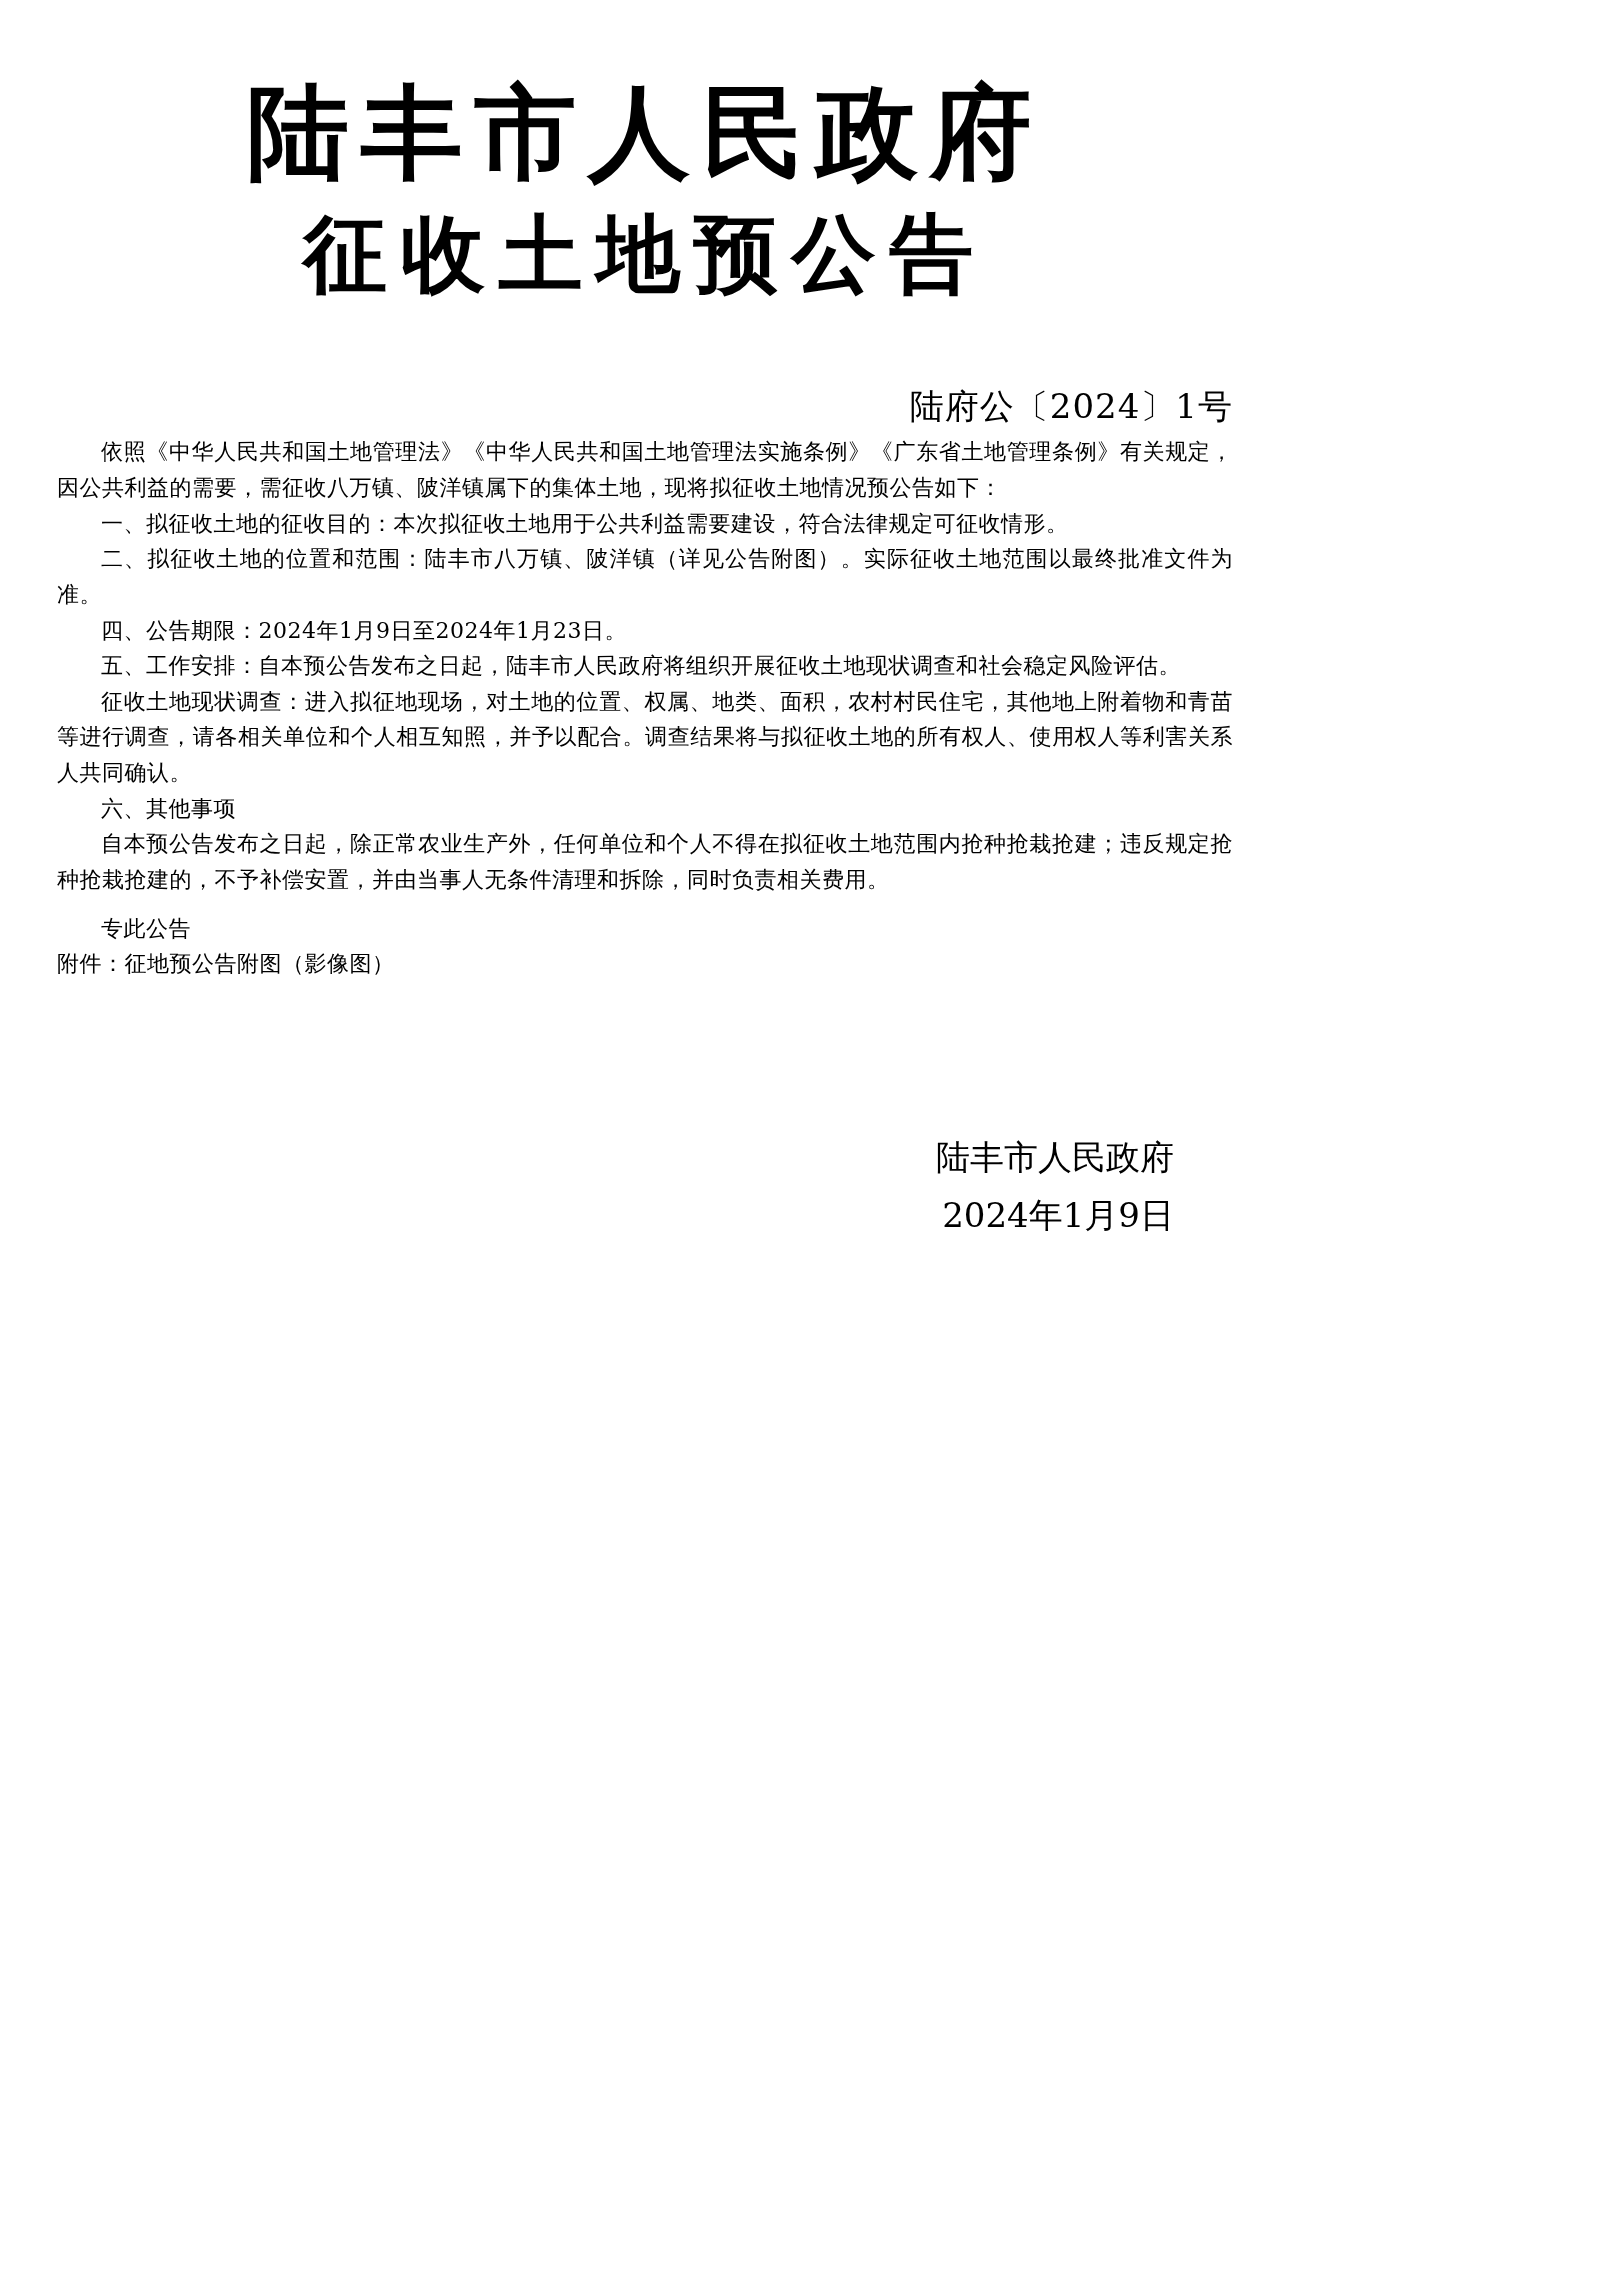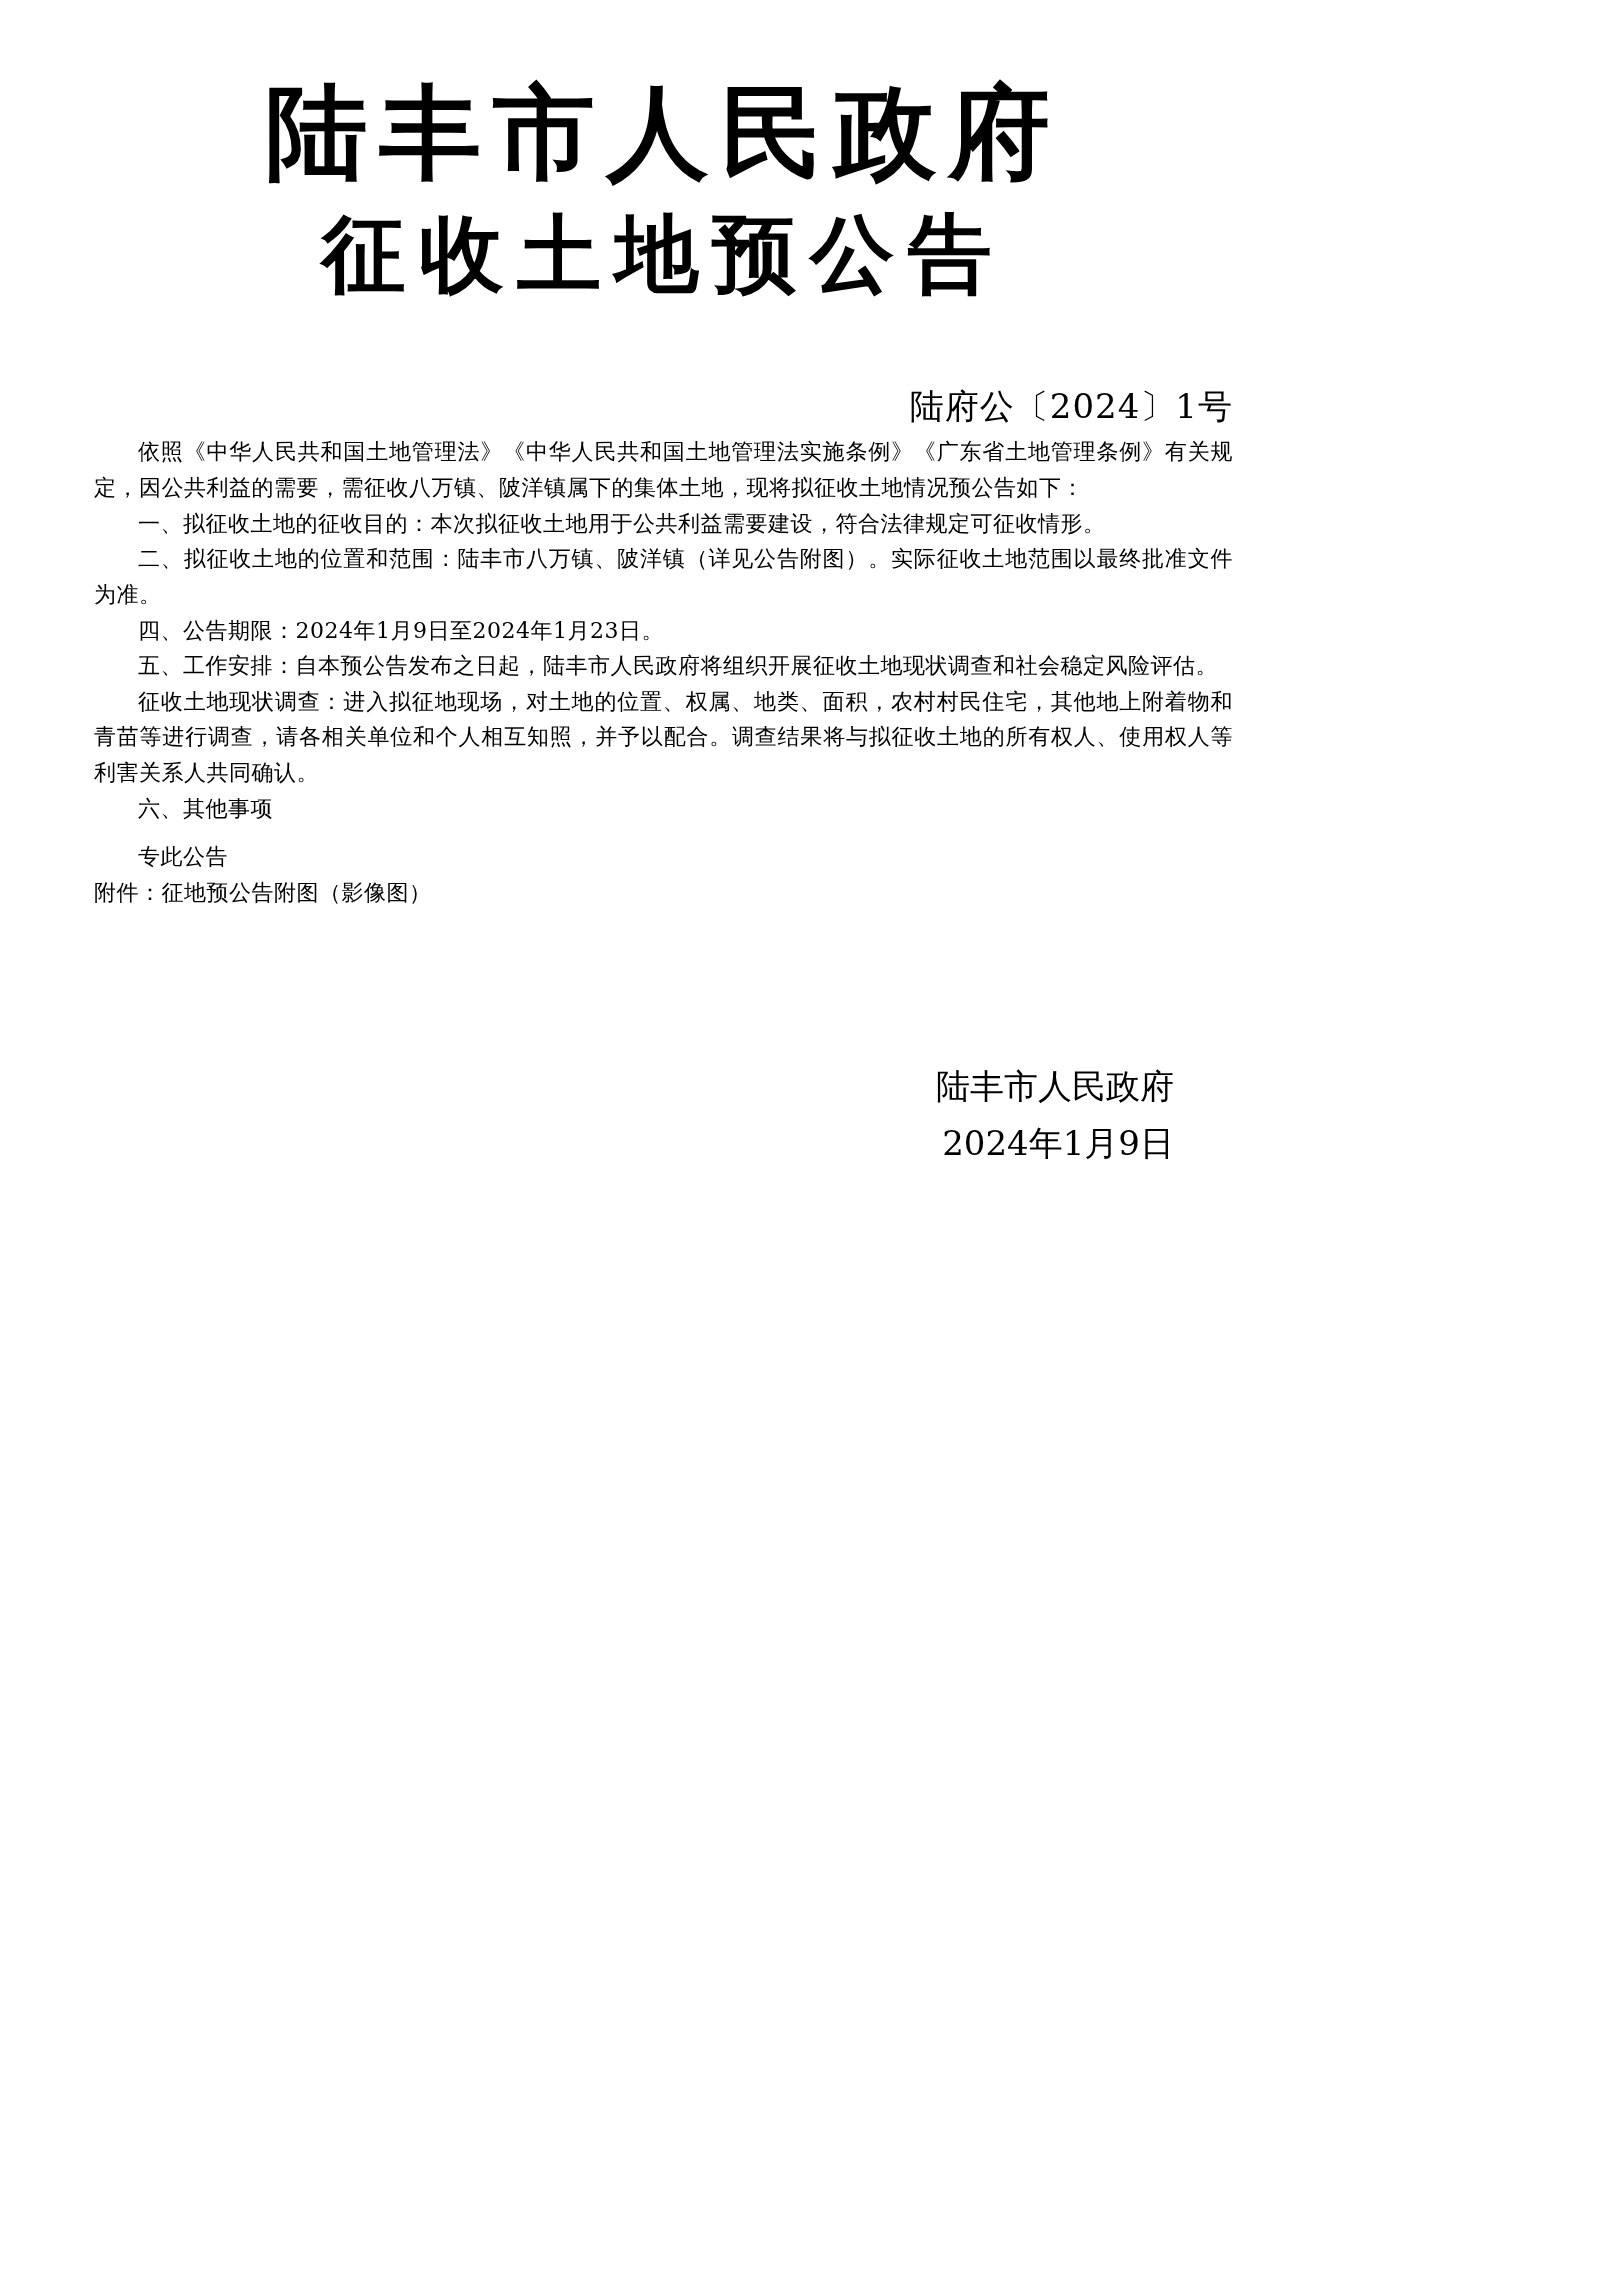--- a/index.html
+++ b/index.html
@@ -11,21 +11,21 @@
     width: 1619px;
     min-height: 2291px;
     font-family: "DejaVu Serif", "Liberation Serif", serif;
     color: #000000;
   }
   .page {
     position: relative;
     width: 1360px;
     min-height: 2291px;
     box-sizing: border-box;
-    padding: 59px 127px 39px 94px;
+    padding: 59px 127px 39px 57px;
   }
   .title-block {
     text-align: center;
     margin-top: 9.8px;
   }
   .title-line1 {
     font-family: "DejaVu Serif", "Liberation Serif", serif;
     font-weight: 700;
     font-size: 102px;
     line-height: 1.25;
@@ -90,20 +90,21 @@
   <div class="doc-number">陆府公〔2024〕1号</div>
 
   <div class="body-text">
     <p class="para">依照《中华人民共和国土地管理法》《中华人民共和国土地管理法实施条例》《广东省土地管理条例》有关规定，因公共利益的需要，需征收八万镇、陂洋镇属下的集体土地，现将拟征收土地情况预公告如下：</p>
     <p class="para">一、拟征收土地的征收目的：本次拟征收土地用于公共利益需要建设，符合法律规定可征收情形。</p>
     <p class="para">二、拟征收土地的位置和范围：陆丰市八万镇、陂洋镇（详见公告附图）。实际征收土地范围以最终批准文件为准。</p>
     <p class="para">四、公告期限：2024年1月9日至2024年1月23日。</p>
     <p class="para">五、工作安排：自本预公告发布之日起，陆丰市人民政府将组织开展征收土地现状调查和社会稳定风险评估。</p>
     <p class="para">征收土地现状调查：进入拟征地现场，对土地的位置、权属、地类、面积，农村村民住宅，其他地上附着物和青苗等进行调查，请各相关单位和个人相互知照，并予以配合。调查结果将与拟征收土地的所有权人、使用权人等利害关系人共同确认。</p>
     <p class="para">六、其他事项</p>
+    <p class="para">自本预公告发布之日起，除正常农业生产外，任何单位和个人不得在拟征收土地范围内抢种抢栽抢建；违反规定抢种抢栽抢建的，不予补偿安置，并由当事人无条件清理和拆除，同时负责相关费用。</p>
     <p class="para bold-lead">专此公告</p>
     <p class="para no-indent">附件：征地预公告附图（影像图）</p>
   </div>
 
   <div class="sign-block">
     <span class="sign-line">陆丰市人民政府</span>
     <span class="sign-line">2024年1月9日</span>
   </div>
 
 </div>

